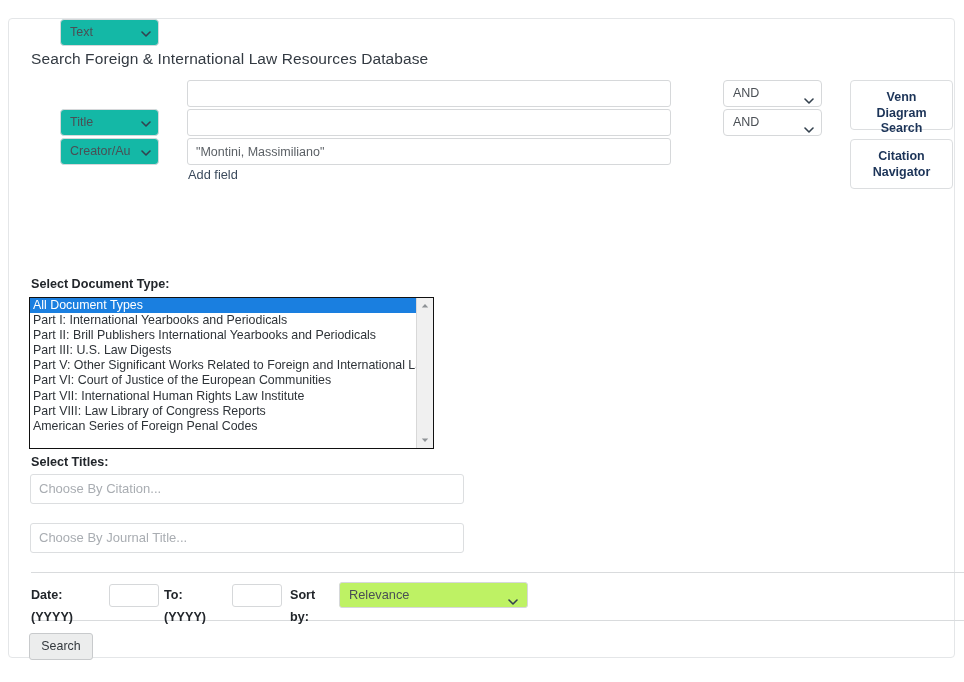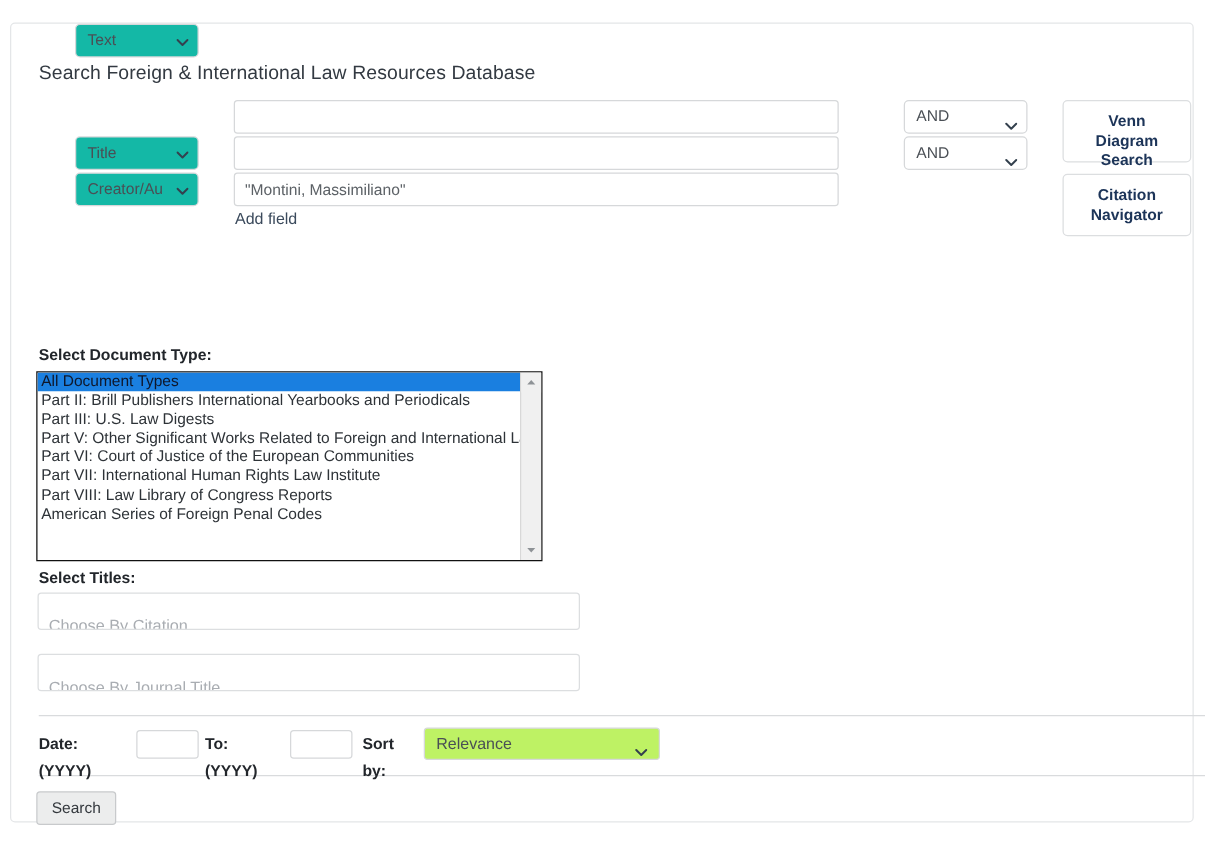--- a/index.html
+++ b/index.html
@@ -170,21 +170,21 @@
   }
   .opt {
     font-size: 12.4px;
     line-height: 15.1px;
     color: #2e3338;
     padding: 0 0 0 3px;
     white-space: nowrap;
   }
   .opt.sel-opt {
     background: #1a7fe0;
-    color: #0f172a;
+    color: #ffffff;
   }
   
   .vscroll {
     position: absolute;
     right: 0;
     top: 0;
     width: 17px;
     height: 100%;
     background: #f0f0f0;
     border-left: 1px solid #d8d8d8;
@@ -216,21 +216,21 @@
     position: absolute;
     left: 21px;
     width: 434px;
     height: 30px;
     box-sizing: border-box;
     border: 1px solid #dcdee0;
     border-radius: 3px;
     background: #ffffff;
     font-size: 13px;
     color: #a9adb2;
-    padding: 12px 8px;
+    padding: 0 8px;
     line-height: 28px;
     white-space: nowrap;
     overflow: hidden;
   }
   .tsel-cite { top: 455px; }
   .tsel-jrnl { top: 504px; }
 
   
   .divider {
     position: absolute;
@@ -373,20 +373,21 @@
     <div class="add-field">Add field</div>
 
     <div class="sidebtn btn-venn">Venn Diagram Search</div>
     <div class="sidebtn btn-citnav">Citation Navigator</div>
 
     <div class="lbl-doctype">Select Document Type:</div>
 
     <div class="listbox">
       <div class="listbox-inner">
         <div class="opt sel-opt">All Document Types</div>
+        <div class="opt">Part I: International Yearbooks and Periodicals</div>
         <div class="opt">Part II: Brill Publishers International Yearbooks and Periodicals</div>
         <div class="opt">Part III: U.S. Law Digests</div>
         <div class="opt">Part V: Other Significant Works Related to Foreign and International Law</div>
         <div class="opt">Part VI: Court of Justice of the European Communities</div>
         <div class="opt">Part VII: International Human Rights Law Institute</div>
         <div class="opt">Part VIII: Law Library of Congress Reports</div>
         <div class="opt">American Series of Foreign Penal Codes</div>
       </div>
       <div class="vscroll">
         <div class="arrow up">

